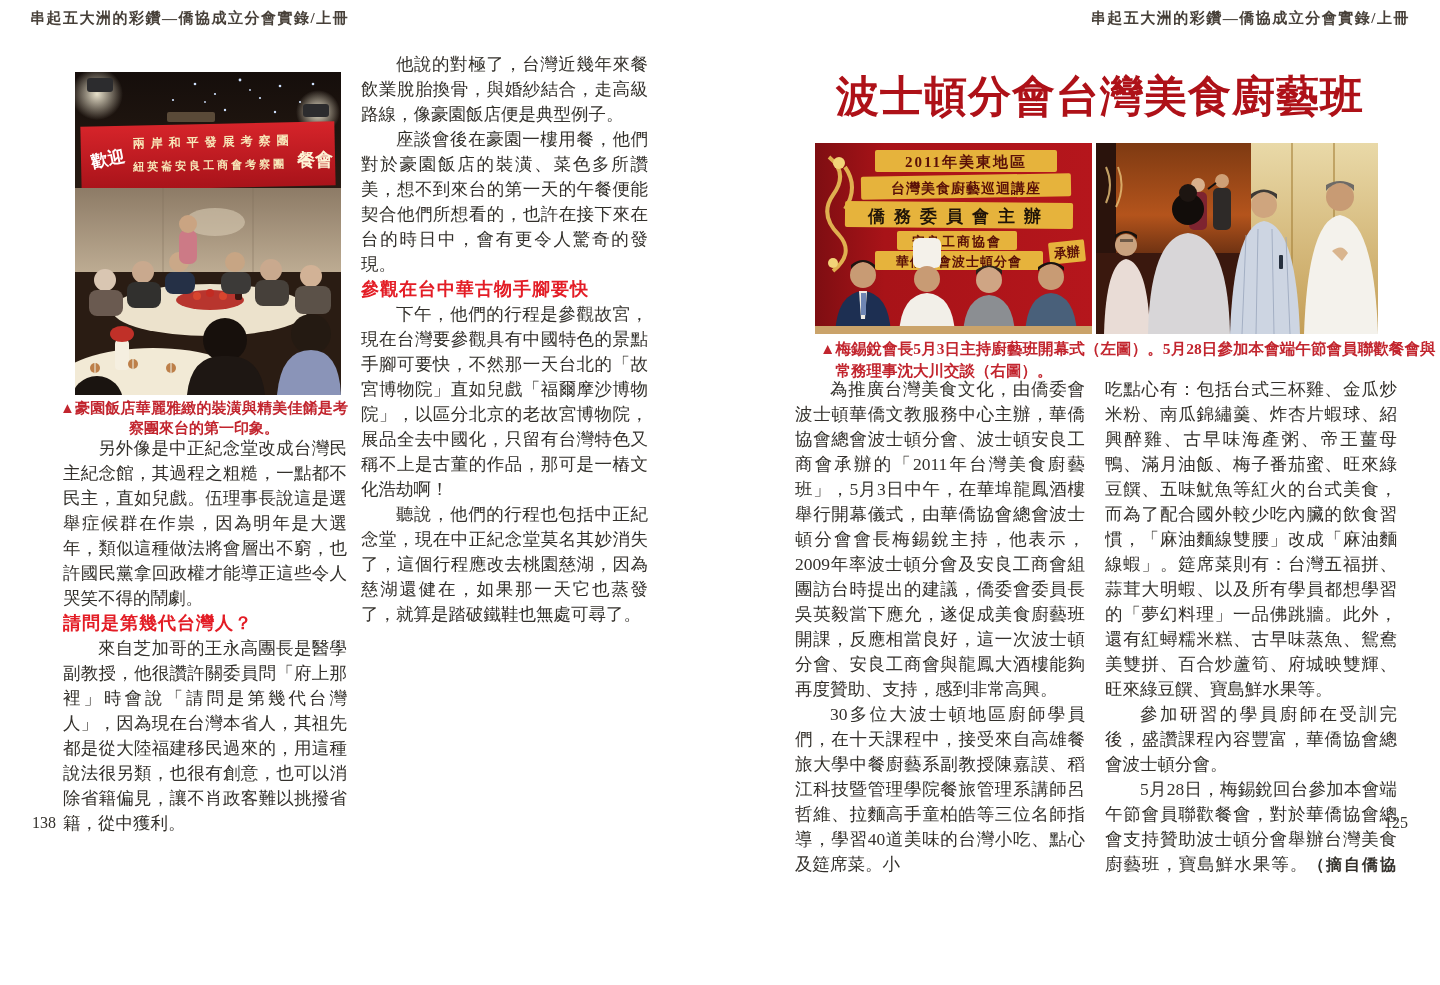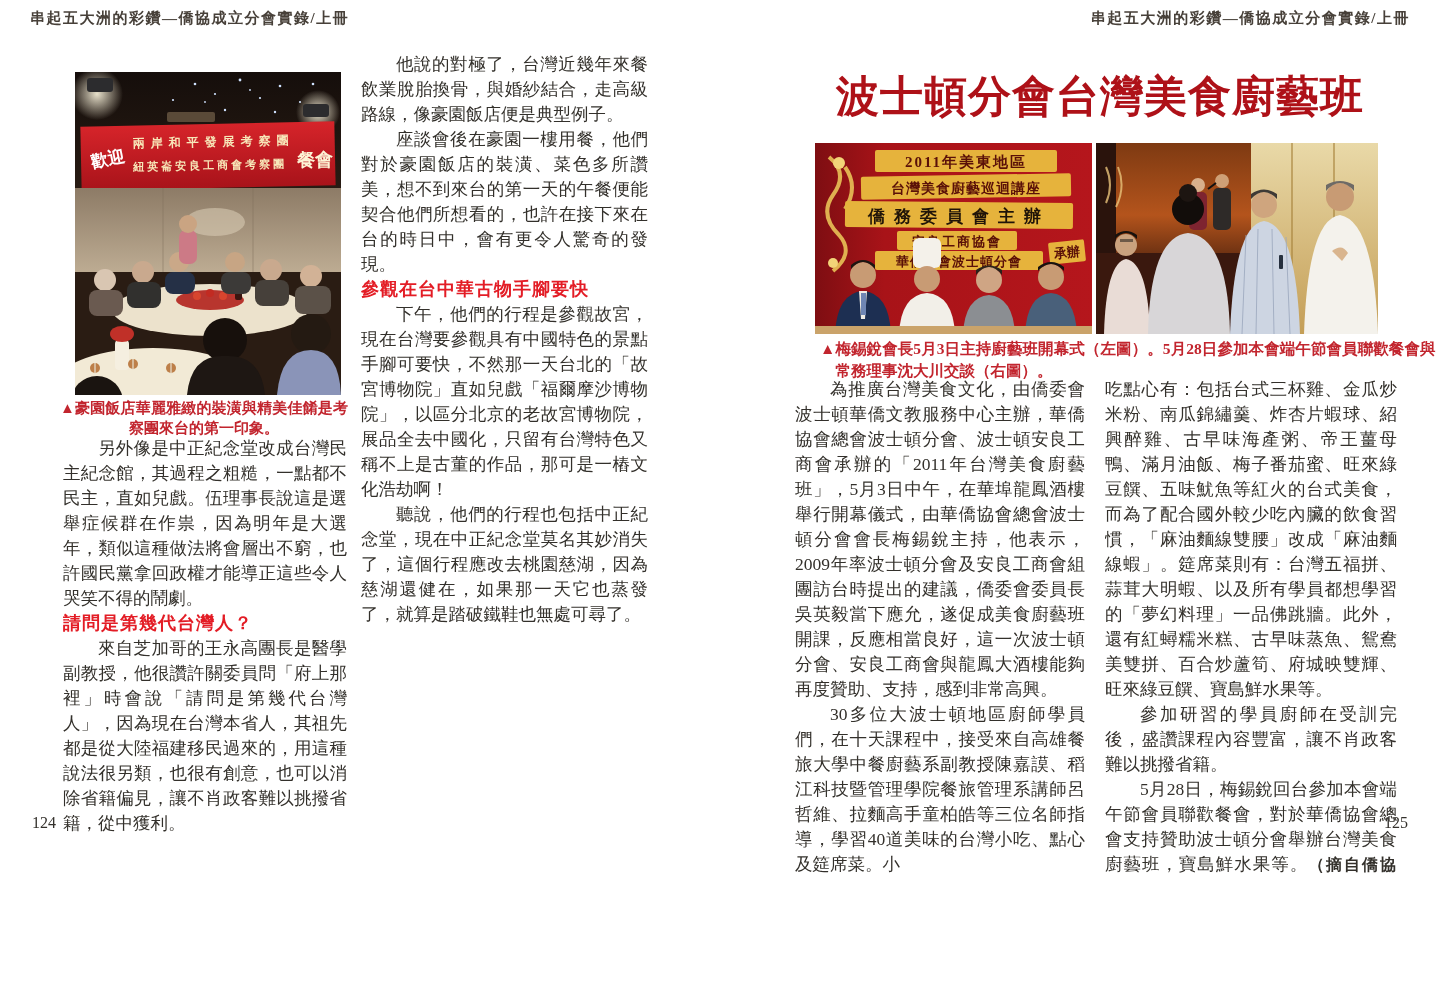--- a/index.html
+++ b/index.html
@@ -174,21 +174,21 @@
 </div>
 
 <div class="col col-l2">
   <p>他說的對極了，台灣近幾年來餐飲業脫胎換骨，與婚紗結合，走高級路線，像豪園飯店便是典型例子。</p>
   <p>座談會後在豪園一樓用餐，他們對於豪園飯店的裝潢、菜色多所讚美，想不到來台的第一天的午餐便能契合他們所想看的，也許在接下來在台的時日中，會有更令人驚奇的發現。</p>
   <h3 class="heading">參觀在台中華古物手腳要快</h3>
   <p>下午，他們的行程是參觀故宮，現在台灣要參觀具有中國特色的景點手腳可要快，不然那一天台北的「故宮博物院」直如兒戲「福爾摩沙博物院」，以區分北京的老故宮博物院，展品全去中國化，只留有台灣特色又稱不上是古董的作品，那可是一樁文化浩劫啊！</p>
   <p><span>聽說，他們的行程也包括中正紀念堂，現在中正紀念堂莫名其妙消失了，這個行程應改去桃園慈湖，因為慈湖還健在，如果那一天它也蒸發了，就算是踏破鐵鞋也無處可尋了。</span></p>
 </div>
 
-<div class="page-number pn-left">124</div>
+<div class="page-number pn-left">138</div>
 
 <div class="big-title">波士頓分會台灣美食廚藝班</div>
 
 <div class="photo" style="left:815px;top:143px;width:277px;height:191px;">
   <svg width="277" height="191" viewBox="0 0 277 191">
     <defs>
       <linearGradient id="redbg" x1="0" y1="0" x2="1" y2="0">
         <stop offset="0" stop-color="#7e0e12"></stop>
           <stop offset="0.25" stop-color="#a81318"></stop>
           <stop offset="1" stop-color="#b5161c"></stop>
@@ -296,17 +296,17 @@
 
 <div class="caption caption-right">▲梅錫銳會長5月3日主持廚藝班開幕式（左圖）。5月28日參加本會端午節會員聯歡餐會與常務理事沈大川交談（右圖）。</div>
 
 <div class="col col-r1">
   <p>為推廣台灣美食文化，由僑委會波士頓華僑文教服務中心主辦，華僑協會總會波士頓分會、波士頓安良工商會承辦的「2011年台灣美食廚藝班」，5月3日中午，在華埠龍鳳酒樓舉行開幕儀式，由華僑協會總會波士頓分會會長梅錫銳主持，他表示，2009年率波士頓分會及安良工商會組團訪台時提出的建議，僑委會委員長吳英毅當下應允，遂促成美食廚藝班開課，反應相當良好，這一次波士頓分會、安良工商會與龍鳳大酒樓能夠再度贊助、支持，感到非常高興。</p>
   <p>30多位大波士頓地區廚師學員們，在十天課程中，接受來自高雄餐旅大學中餐廚藝系副教授陳嘉謨、稻江科技暨管理學院餐旅管理系講師呂哲維、拉麵高手童柏皓等三位名師指導，學習40道美味的台灣小吃、點心及筵席菜。小</p>
 </div>
 
 <div class="col col-r2">
   <p class="noindent">吃點心有：包括台式三杯雞、金瓜炒米粉、南瓜錦繡羹、炸杏片蝦球、紹興醉雞、古早味海產粥、帝王薑母鴨、滿月油飯、梅子番茄蜜、旺來綠豆饌、五味魷魚等紅火的台式美食，而為了配合國外較少吃內臟的飲食習慣，「麻油麵線雙腰」改成「麻油麵線蝦」。筵席菜則有：台灣五福拼、蒜茸大明蝦、以及所有學員都想學習的「夢幻料理」一品佛跳牆。此外，還有紅蟳糯米糕、古早味蒸魚、鴛鴦美雙拼、百合炒蘆筍、府城映雙輝、旺來綠豆饌、寶島鮮水果等。</p>
-  <p>參加研習的學員廚師在受訓完後，盛讚課程內容豐富，讓不肖政客難以挑撥省籍。</p>
+  <p>參加研習的學員廚師在受訓完後，盛讚課程內容豐富，華僑協會總會波士頓分會。</p>
   <p><span>5月28日，梅錫銳回台參加本會端午節會員聯歡餐會，對於華僑協會總會支持贊助波士頓分會舉辦台灣美食廚藝班，寶島鮮水果等。</span><span class="source">（摘自僑協雜誌/29期）</span></p>
 </div>
 
 <div class="page-number pn-right">125</div>
 
 </body></html>

